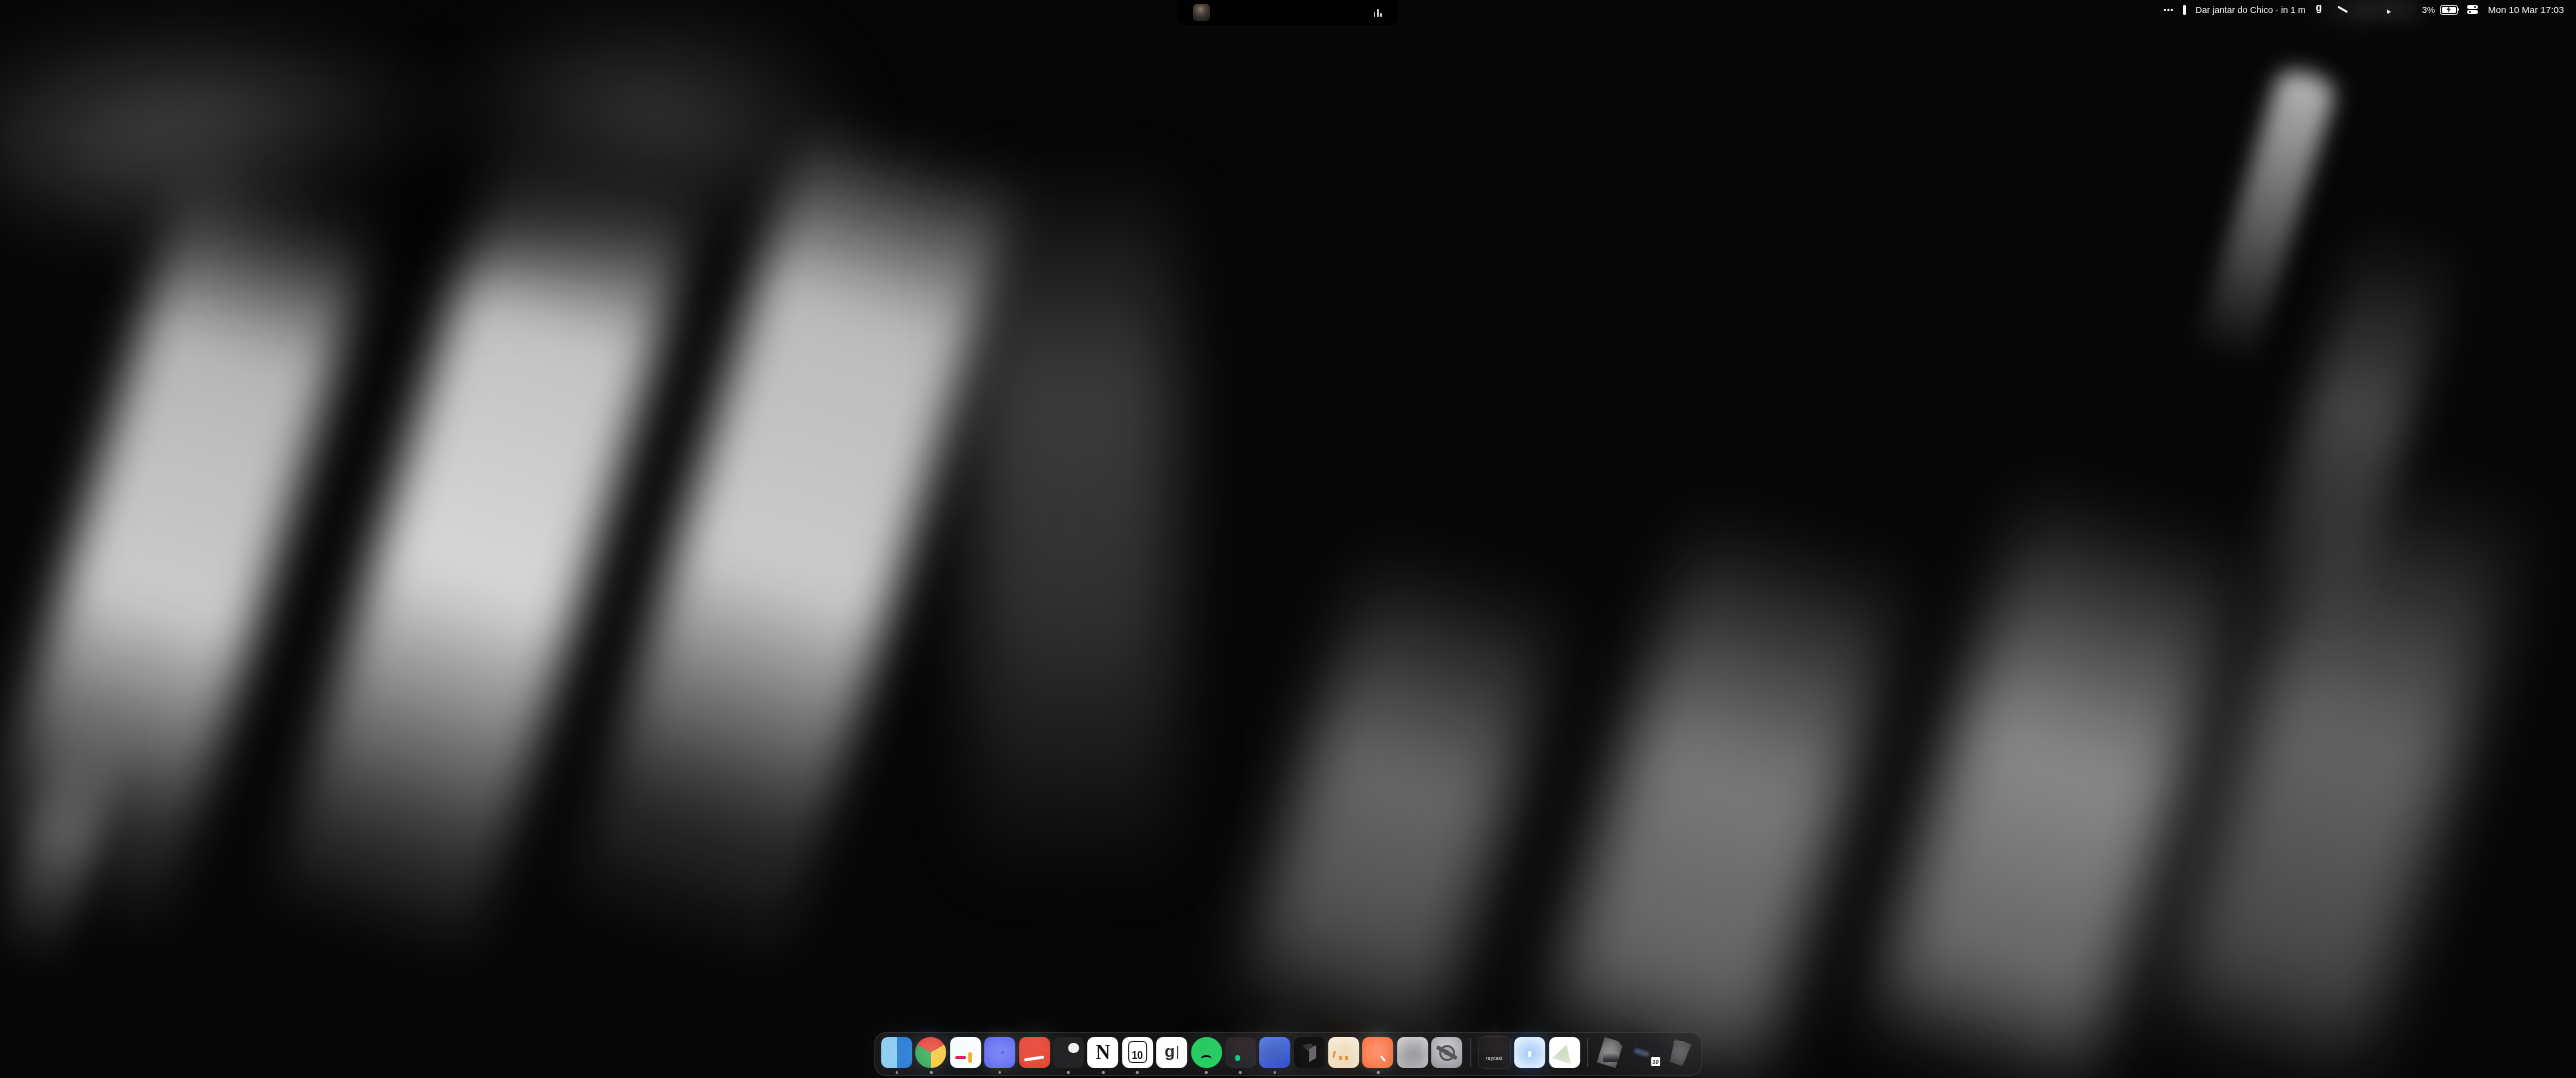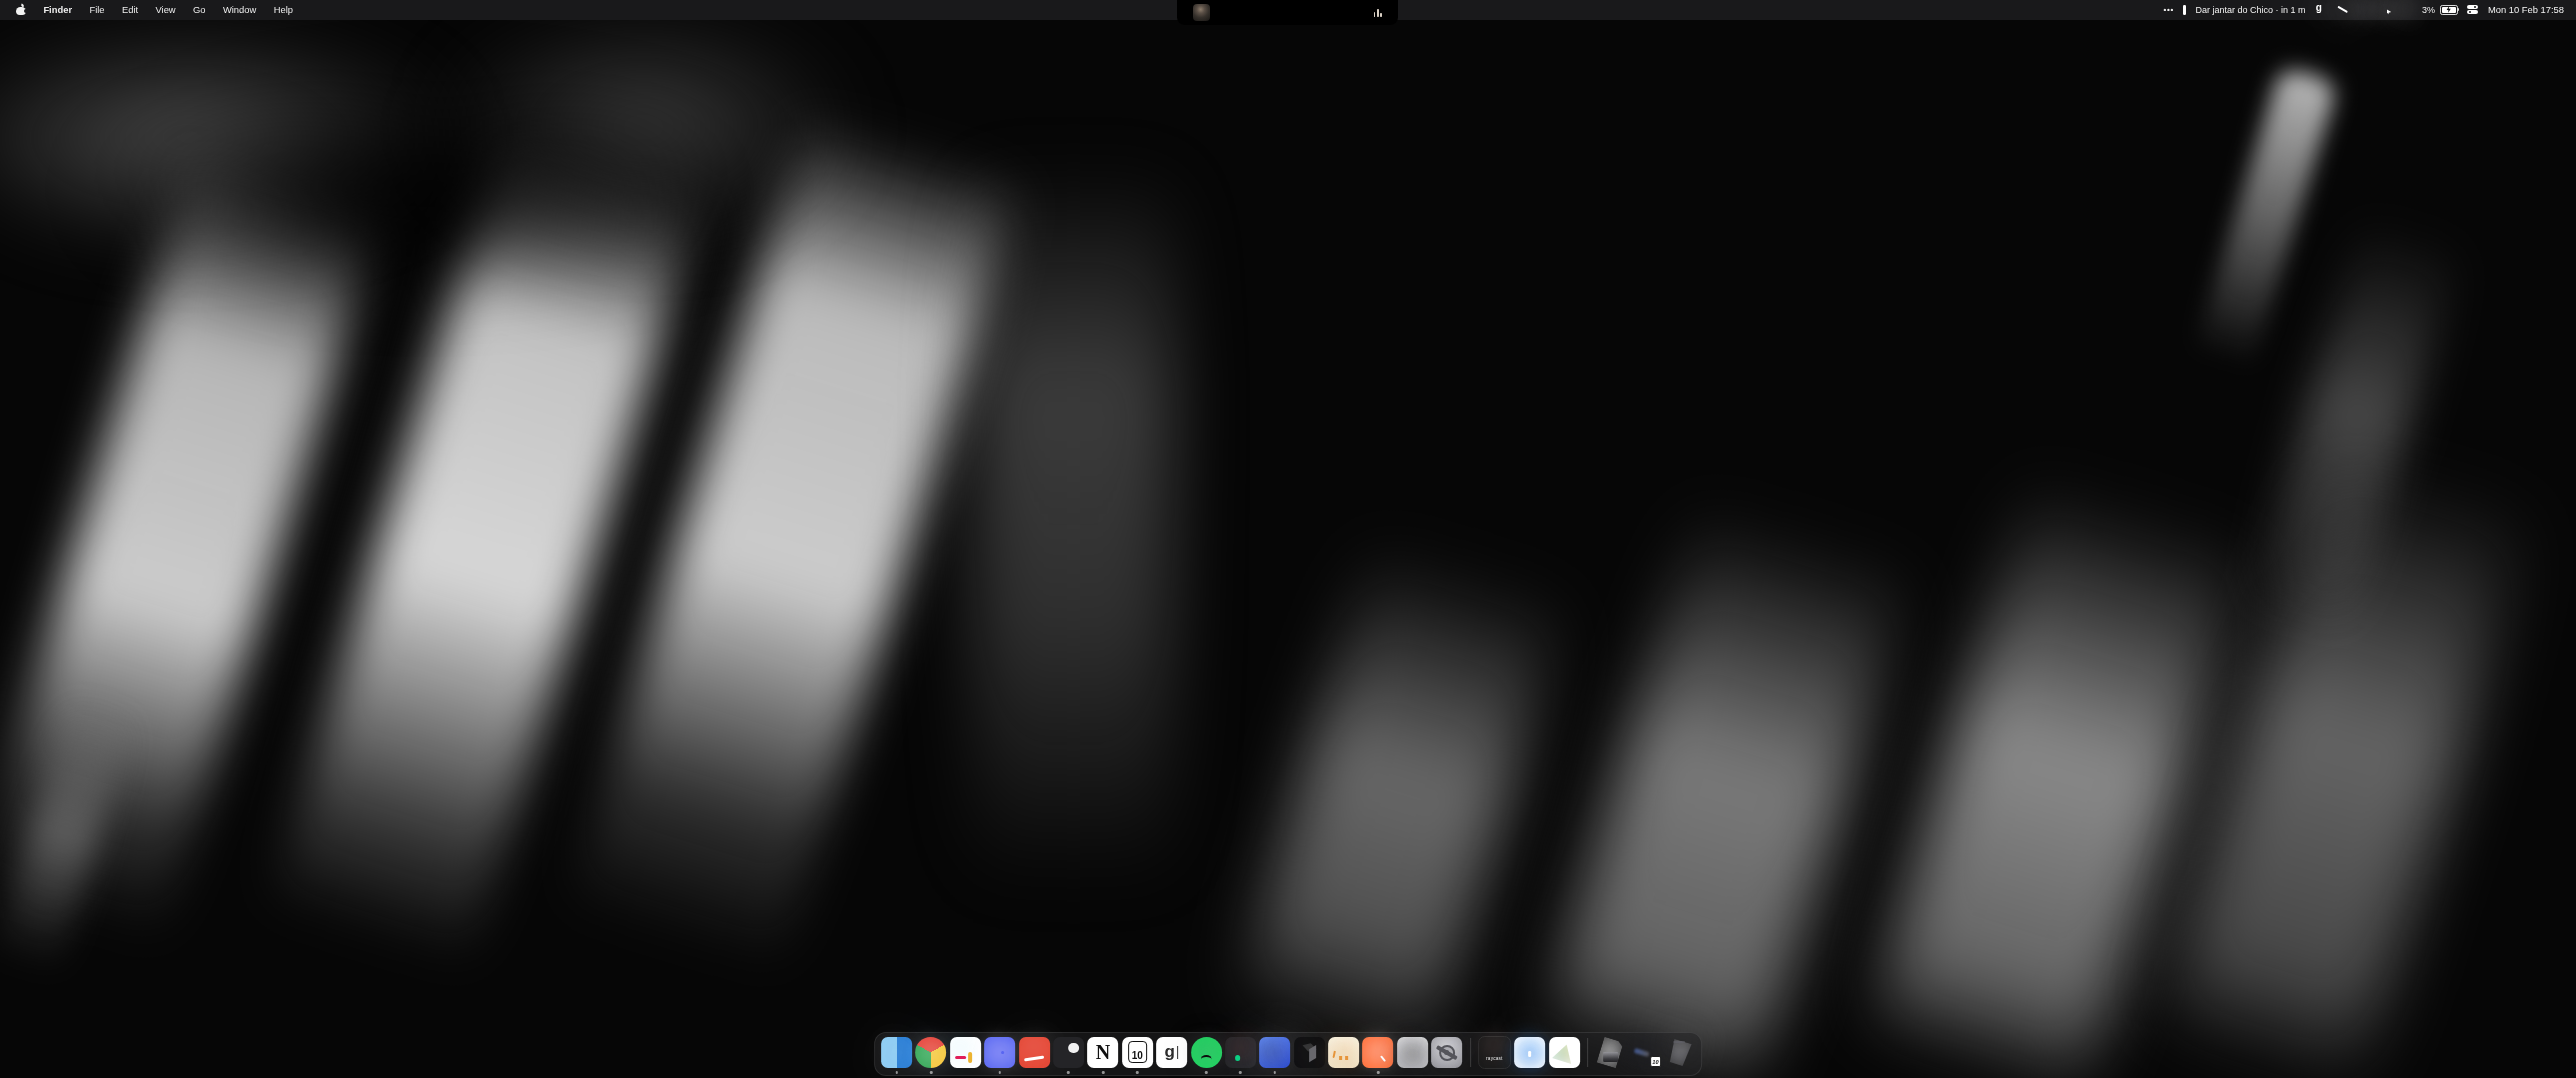--- a/index.html
+++ b/index.html
@@ -240,39 +240,20 @@
     <div class="blob shadow1"></div>
     <div class="blob l4"></div>
     <div class="blob r1"></div>
     <div class="blob r2"></div>
     <div class="blob r3"></div>
     <div class="blob r4"></div>
     <div class="blob s1"></div>
     <div class="blob s2"></div>
   </div>
 
-  <div class="menubar">
-    <div class="mb-left">
-      <div class="apple">
-        <span class="ap-leaf"></span>
-          <span class="ap-body"></span>
-          <span class="ap-bite"></span>
-      </div>
-      <span class="appname">Finder</span>
-      <div class="menus">
-
-      <span class="menu-item">File</span>
-          <span class="menu-item">Edit</span>
-          <span class="menu-item">View</span>
-          <span class="menu-item">Go</span>
-          <span class="menu-item">Window</span>
-          <span class="menu-item">Help</span>
-        </div>
-    </div>
-  </div>
 
   <div class="notch">
     <div class="album"></div>
     <div class="eq">
         <i></i>
         <i></i>
         <i></i>
       </div>
   </div>
 
@@ -313,21 +294,21 @@
       <span class="fill"></span>
         <span class="bolt"></span>
         <span class="nub"></span>
     </span>
     <span class="cc">
       <span class="p1"></span>
         <span class="d1"></span>
         <span class="p2"></span>
         <span class="d2"></span>
     </span>
-    <span class="clock">Mon 10 Feb 17:58</span>
+    <span class="clock">Mon 10 Mar 17:03</span>
   </div>
 
   <div class="dock">
 
   <div class="di k-finder">
         <span class="s1"></span>
         <span class="s2"></span>
         <span class="s3"></span>
 
         <i class="dot"></i>

